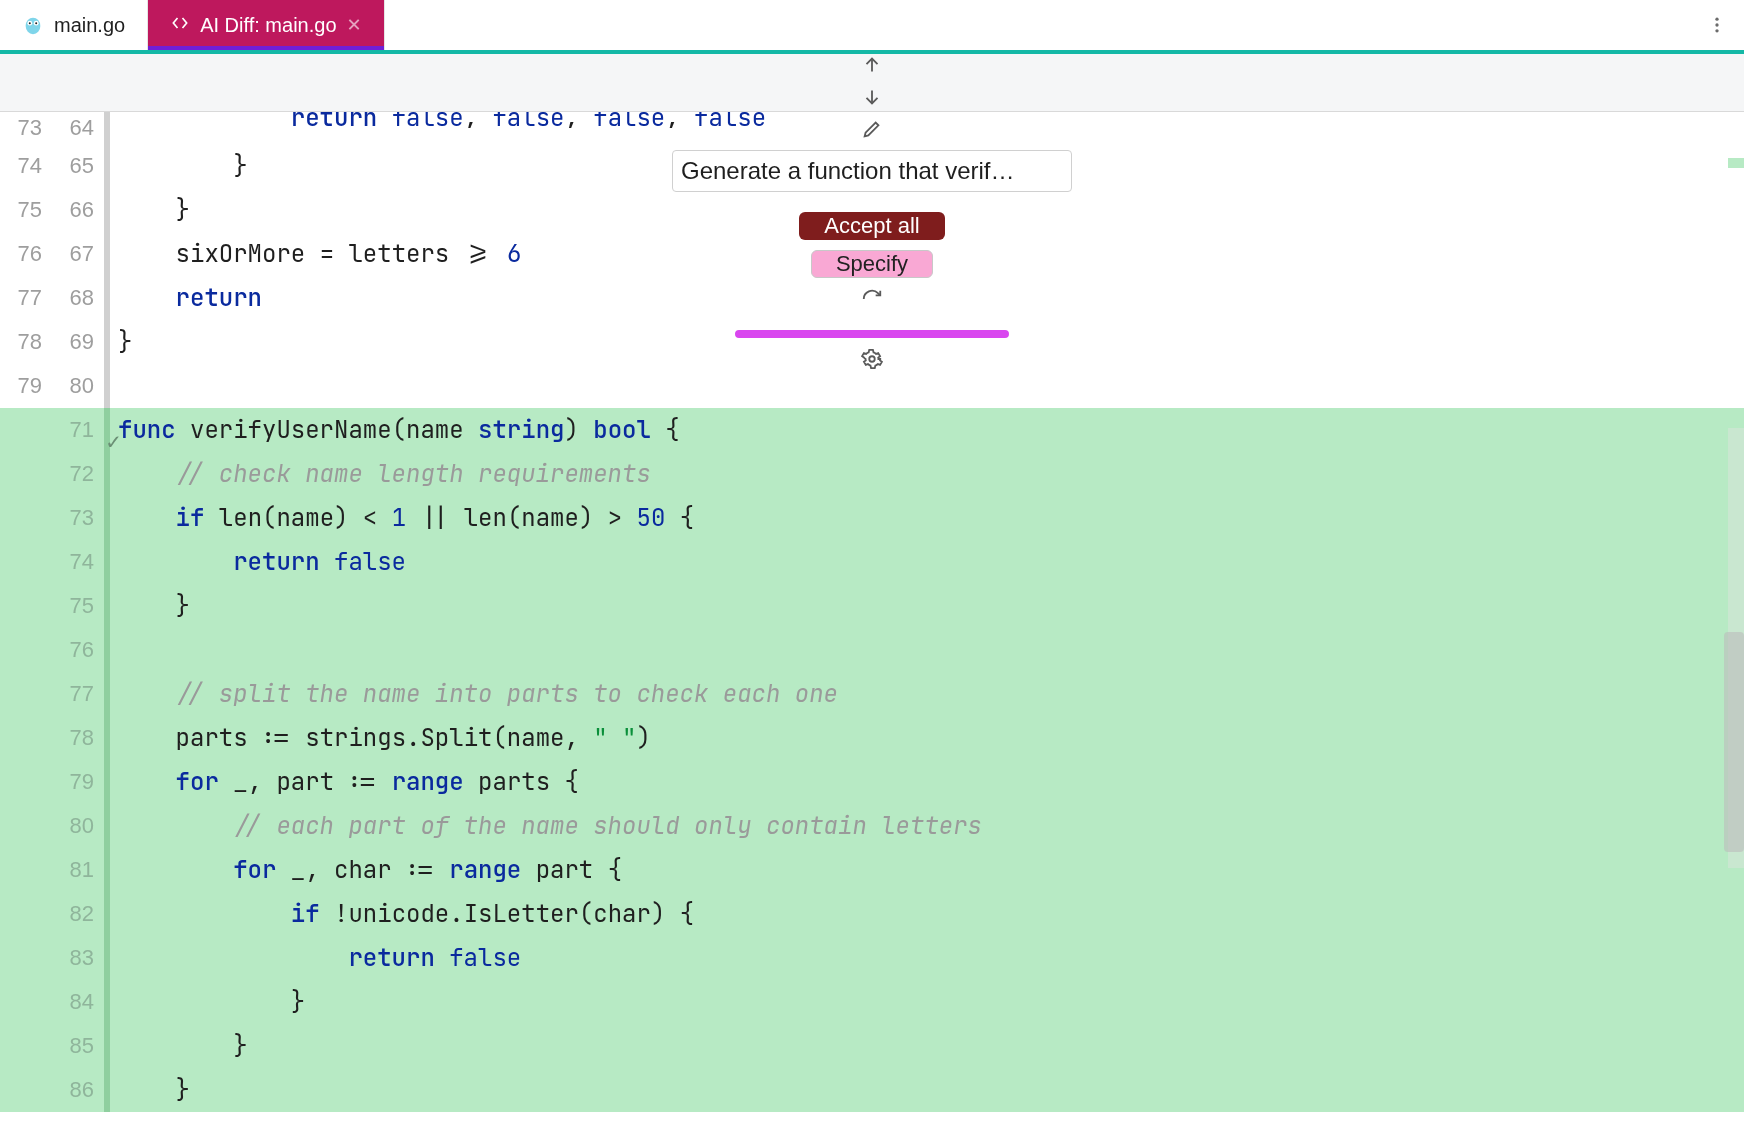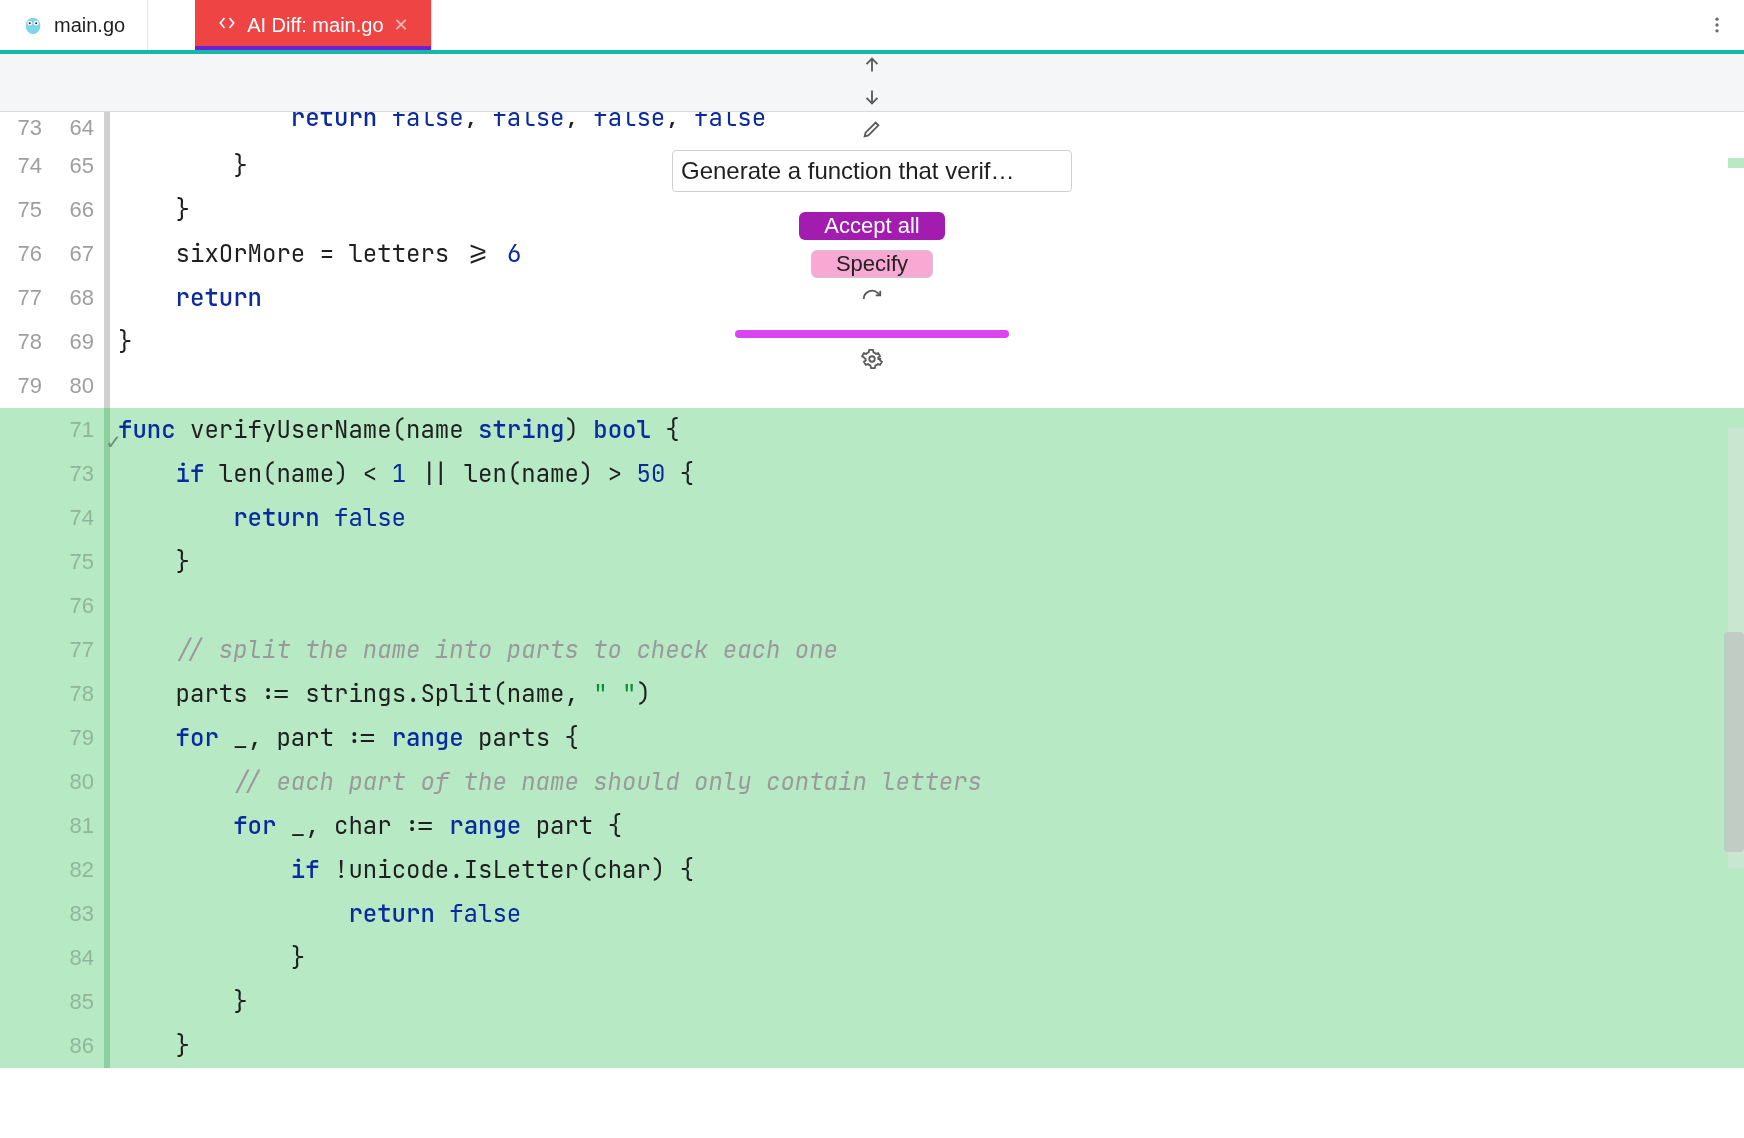--- a/index.html
+++ b/index.html
@@ -26,23 +26,22 @@
   display:flex;
   align-items:center;
   gap:10px;
   padding:0 22px;
   font-size:20px;
   border-right:1px solid #e5e5e5;
   cursor:pointer;
   position:relative;
 }
 .tab.active {
-  background:#ef4444;
+  background:#be185d;
   color:#fff;
-  margin-left:47px;
 }
 .tab.active::after{
   content:"";
   position:absolute;
   left:0;right:0;bottom:0;
   height:4px;
   background:#6f1fd6;
 }
 .go-gopher {
   width:22px;height:22px;
@@ -95,21 +94,21 @@
 .spacer { flex:1; }
 .btn {
   height:40px;
   padding:0 24px;
   border-radius:6px;
   font-size:22px;
   cursor:pointer;
   display:flex;align-items:center;justify-content:center;
   border:1px solid transparent;
 }
-.btn.primary { background:#a21caf; color:#fff; }
+.btn.primary { background:#7f1d1d; color:#fff; }
 .btn.secondary { background:#f9a8d4; color:#222; border-color:#c8c8c8; }
 .seg {
   display:flex;
   border:4px solid #d946ef;
   border-radius:6px;
   overflow:hidden;
   height:40px;
   background:#fff;
 }
 .seg .seg-item {
@@ -283,20 +282,21 @@
 
 <div class="editor" id="editor">
     <div class="code-line first-peek"><div class="gut first-peek">73</div><div class="gut first-peek">64</div><div class="vbar"></div><div class="code"><span>            </span><span class="kw">return</span><span> </span><span class="bool">false</span><span class="op">, </span><span class="bool">false</span><span class="op">, </span><span class="bool">false</span><span class="op">, </span><span class="bool">false</span></div></div>
     <div class="code-line"><div class="gut">74</div><div class="gut">65</div><div class="vbar"></div><div class="code"><span>        </span><span class="op">}</span></div></div>
     <div class="code-line"><div class="gut">75</div><div class="gut">66</div><div class="vbar"></div><div class="code"><span>    </span><span class="op">}</span></div></div>
     <div class="code-line"><div class="gut">76</div><div class="gut">67</div><div class="vbar"></div><div class="code"><span>    </span><span class="id">sixOrMore</span><span> </span><span class="op">=</span><span> </span><span class="id">letters</span><span> </span><span class="op">&gt;=</span><span> </span><span class="num">6</span></div></div>
     <div class="code-line"><div class="gut">77</div><div class="gut">68</div><div class="vbar"></div><div class="code"><span>    </span><span class="kw">return</span></div></div>
     <div class="code-line"><div class="gut">78</div><div class="gut">69</div><div class="vbar"></div><div class="code"><span class="op">}</span></div></div>
     <div class="code-line"><div class="gut">79</div><div class="gut">80</div><div class="vbar"></div><div class="code"><span></span></div></div>
     <div class="code-line added"><div class="gut"></div><div class="gut">71<span class="gutter-check">✓</span></div><div class="vbar"></div><div class="code"><span class="kw">func</span><span> </span><span class="id">verifyUserName</span><span class="op">(</span><span class="id">name</span><span> </span><span class="kw">string</span><span class="op">)</span><span> </span><span class="kw">bool</span><span> </span><span class="op">{</span></div></div>
+    <div class="code-line added"><div class="gut"></div><div class="gut">72</div><div class="vbar"></div><div class="code"><span>    </span><span class="cmt">// check name length requirements</span></div></div>
     <div class="code-line added"><div class="gut"></div><div class="gut">73</div><div class="vbar"></div><div class="code"><span>    </span><span class="kw">if</span><span> </span><span class="id">len</span><span class="op">(</span><span class="id">name</span><span class="op">)</span><span> </span><span class="op">&lt;</span><span> </span><span class="num">1</span><span> </span><span class="op">||</span><span> </span><span class="id">len</span><span class="op">(</span><span class="id">name</span><span class="op">)</span><span> </span><span class="op">&gt;</span><span> </span><span class="num">50</span><span> </span><span class="op">{</span></div></div>
     <div class="code-line added"><div class="gut"></div><div class="gut">74</div><div class="vbar"></div><div class="code"><span>        </span><span class="kw">return</span><span> </span><span class="bool">false</span></div></div>
     <div class="code-line added"><div class="gut"></div><div class="gut">75</div><div class="vbar"></div><div class="code"><span>    </span><span class="op">}</span></div></div>
     <div class="code-line added"><div class="gut"></div><div class="gut">76</div><div class="vbar"></div><div class="code"><span></span></div></div>
     <div class="code-line added"><div class="gut"></div><div class="gut">77</div><div class="vbar"></div><div class="code"><span>    </span><span class="cmt">// split the name into parts to check each one</span></div></div>
     <div class="code-line added"><div class="gut"></div><div class="gut">78</div><div class="vbar"></div><div class="code"><span>    </span><span class="id">parts</span><span> </span><span class="op">:=</span><span> </span><span class="id">strings</span><span class="op">.</span><span class="id">Split</span><span class="op">(</span><span class="id">name</span><span class="op">, </span><span class="str">" "</span><span class="op">)</span></div></div>
     <div class="code-line added"><div class="gut"></div><div class="gut">79</div><div class="vbar"></div><div class="code"><span>    </span><span class="kw">for</span><span> </span><span class="id">_</span><span class="op">, </span><span class="id">part</span><span> </span><span class="op">:=</span><span> </span><span class="kw">range</span><span> </span><span class="id">parts</span><span> </span><span class="op">{</span></div></div>
     <div class="code-line added"><div class="gut"></div><div class="gut">80</div><div class="vbar"></div><div class="code"><span>        </span><span class="cmt">// each part of the name should only contain letters</span></div></div>
     <div class="code-line added"><div class="gut"></div><div class="gut">81</div><div class="vbar"></div><div class="code"><span>        </span><span class="kw">for</span><span> </span><span class="id">_</span><span class="op">, </span><span class="id">char</span><span> </span><span class="op">:=</span><span> </span><span class="kw">range</span><span> </span><span class="id">part</span><span> </span><span class="op">{</span></div></div>
     <div class="code-line added"><div class="gut"></div><div class="gut">82</div><div class="vbar"></div><div class="code"><span>            </span><span class="kw">if</span><span> </span><span class="op">!</span><span class="id">unicode</span><span class="op">.</span><span class="id">IsLetter</span><span class="op">(</span><span class="id">char</span><span class="op">)</span><span> </span><span class="op">{</span></div></div>

